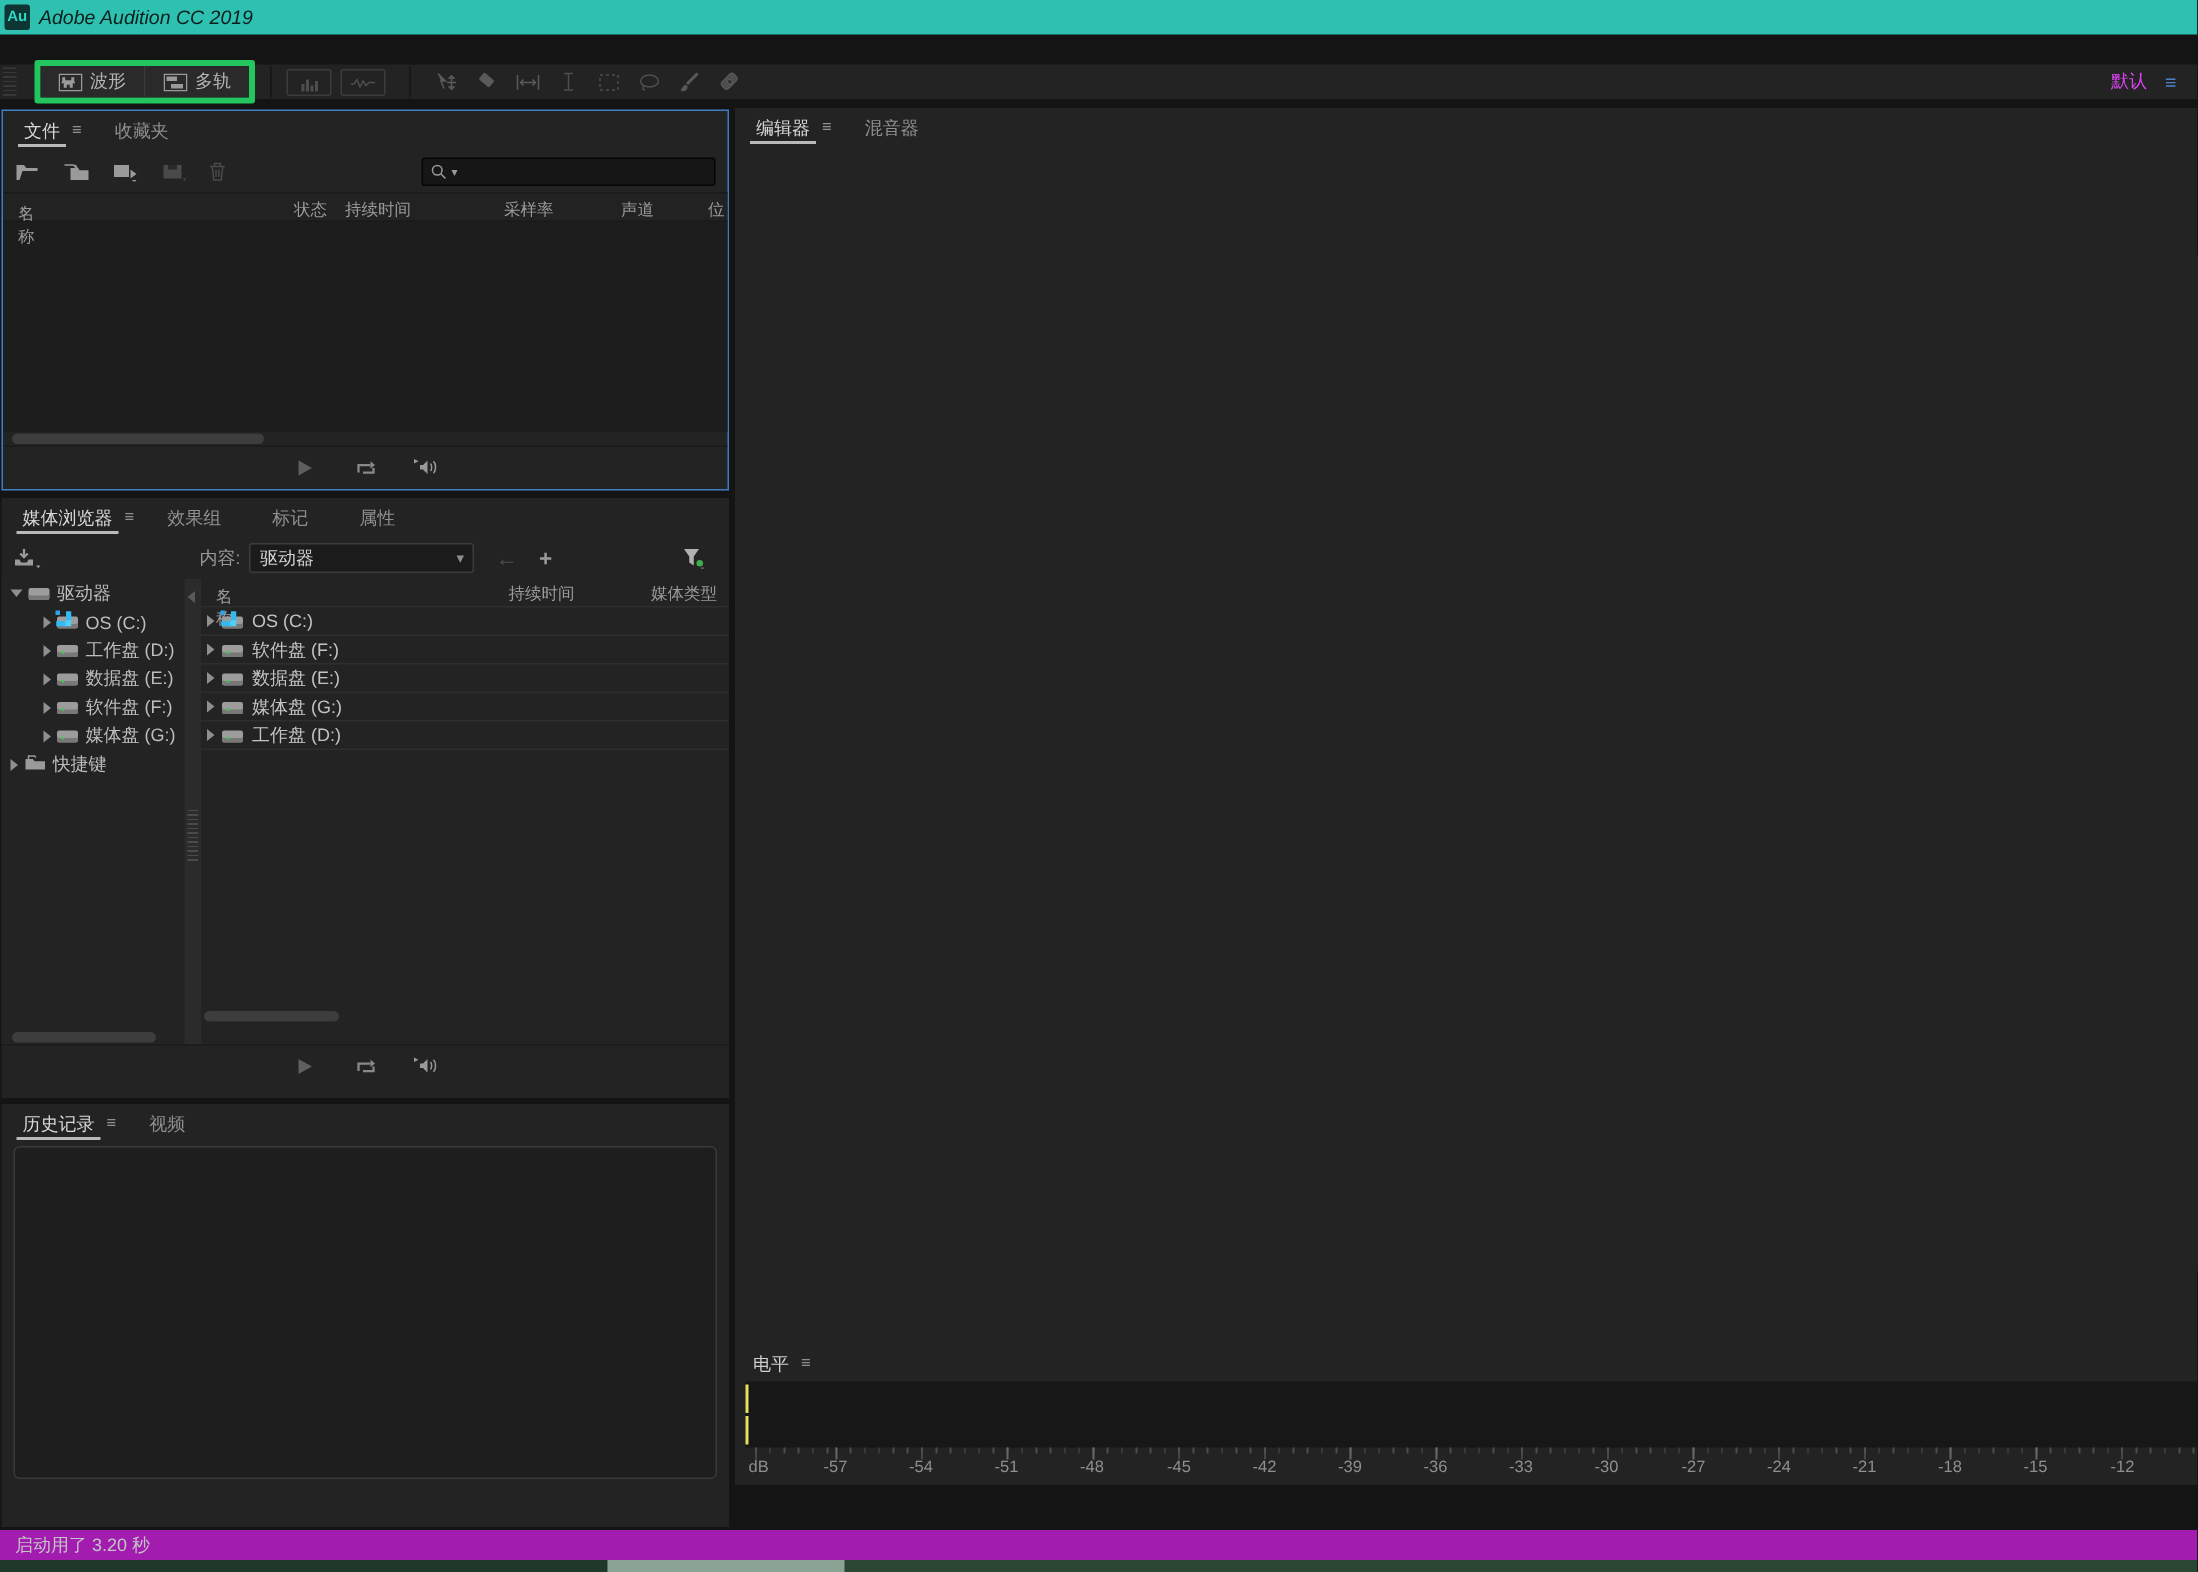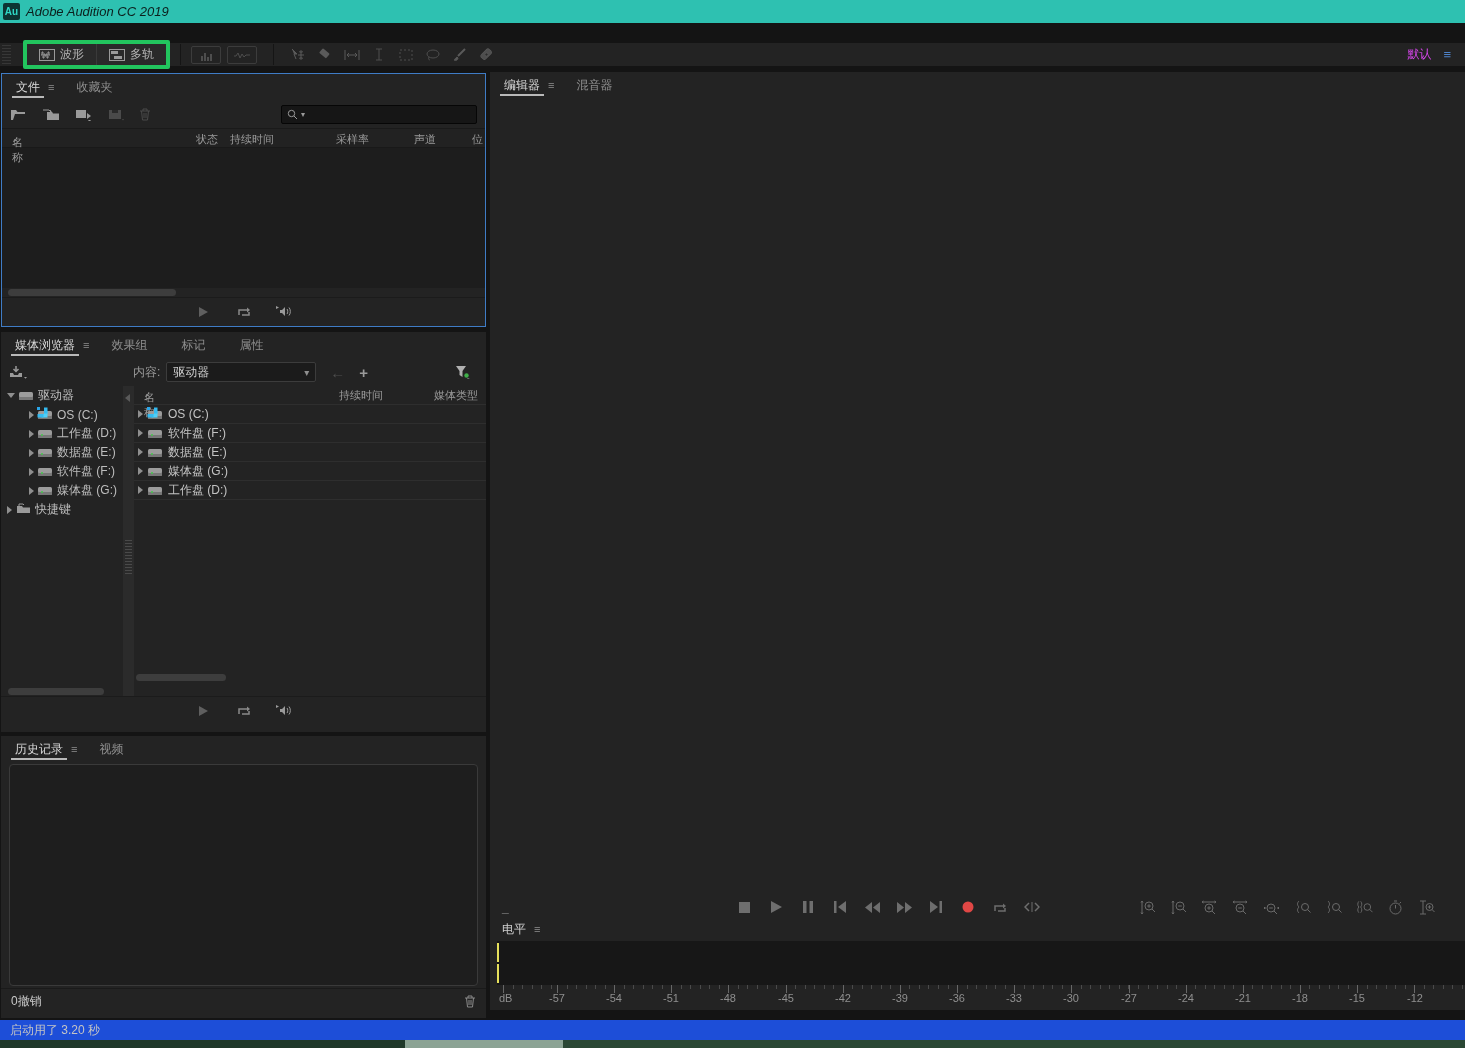--- a/index.html
+++ b/index.html
@@ -81,37 +81,37 @@
   .editor-panel { left:490px; top:72px; width:975px; height:850px; }
   .editor-main { position:relative; height:794px; }
   .transport-row { position:relative; height:30px; display:flex; align-items:center; }
   .time-dash { position:absolute; left:12px; top:8px; color:#6f6f6f; }
   .transport { position:absolute; left:245px; display:flex; align-items:center; gap:14px; }
   .tbtn { width:18px; height:16px; display:flex; align-items:center; justify-content:center; }
   .zooms { position:absolute; right:30px; display:flex; align-items:center; gap:14px; }
   .zbtn { width:17px; height:16px; display:flex; align-items:center; justify-content:center; }
 
   
-  .level-panel { left:490px; top:917px; width:975px; height:93px; }
+  .level-panel { left:490px; top:897px; width:975px; height:93px; }
   .level-tab { height:24px; display:flex; align-items:center; padding-left:12px; gap:8px; }
   .level-tab .t { color:#cfcfcf; }
   .meter-well { position:relative; margin-left:7px; height:44px; background:#171717; }
   .ylh { position:absolute; left:0; width:2px; background:#e6e05c; }
   .scale { position:relative; height:22px; margin-left:7px; }
   .ticks { position:absolute; left:0; right:0; top:0; height:8px;
      background:
        repeating-linear-gradient(90deg,#676767 0 1px,transparent 1px 57.15px),
        repeating-linear-gradient(90deg,#4a4a4a 0 1px,transparent 1px 9.525px);
      background-position-x:60px,60px; background-size:100% 8px,100% 4px; background-repeat:repeat-x; }
   .scale-labels { position:absolute; left:0; right:0; top:7px; height:14px; color:#8f8f8f; font-size:11px; }
   .scale-labels span { position:absolute; transform:translateX(-50%); }
   .db-unit { position:absolute; left:2px; top:7px; color:#8f8f8f; font-size:11px; }
 
   
-  .statusbar { position:absolute; left:0; top:1018px; width:100%; height:22px; background:#1d4ed8; border-top:2px solid #141414; display:flex; align-items:center; padding-left:10px; color:#c4c4c4; }
+  .statusbar { position:absolute; left:0; top:1018px; width:100%; height:22px; background:#a21caf; border-top:2px solid #141414; display:flex; align-items:center; padding-left:10px; color:#c4c4c4; }
   .bottomstrip { position:absolute; left:0; top:1040px; width:100%; height:8px; background:#2a4734; }
   .bs-left { position:absolute; left:0; top:0; height:100%; width:405px; background:#1f3829; }
   .bs-thumb { position:absolute; left:405px; top:0; height:100%; width:158px; background:#8ba394; }
 
   .drive-ico { position:relative; width:15px; height:11px; flex:0 0 auto; }
   .drive-ico .body { position:absolute; left:0; top:2px; width:14px; height:8px; background:#9c9c9c; border-radius:1.5px; box-shadow:inset 0 -3px 0 #787878; }
   .drive-ico .led { position:absolute; left:3px; top:6px; width:2px; height:2px; background:#43c94b; border-radius:50%; }
   .drive-ico .win { position:absolute; left:-1px; top:-2px; width:7px; height:7px; background:
       linear-gradient(#2aa5e8,#2aa5e8); background-size:3px 3px; background-repeat:no-repeat;
       box-shadow:4px 0 0 -0.5px #35baf0, 0 4px 0 -0.5px #35baf0, 4px 4px 0 -0.5px #4fd0f8; }
@@ -472,29 +472,20 @@
     </div>
   </div>
 
   <div class="panel history-panel">
     <div class="tabbar">
       <span class="tab active"><span>历史记录</span><span class="u"></span></span>
       <span class="tab-menu">≡</span>
       <span class="tab">视频</span>
     </div>
     <div class="hist-well"></div>
-    <div class="hist-foot">
-      <span>0撤销</span>
-      <span class="spacer"></span>
-      <span class="ficon">
-        <svg width="12" height="13" viewBox="0 0 12 13">
-            <path d="M1 3h10M4 3V1h4v2M2.5 3l1 9h5l1-9M5 5v5M7 5v5" stroke="#8a8a8a" fill="none"></path>
-          </svg>
-      </span>
-    </div>
   </div>
 
   <div class="panel editor-panel">
     <div class="tabbar">
       <span class="tab active"><span>编辑器</span><span class="u"></span></span>
       <span class="tab-menu">≡</span>
       <span class="tab">混音器</span>
     </div>
     <div class="editor-main"></div>
     <div class="transport-row">

